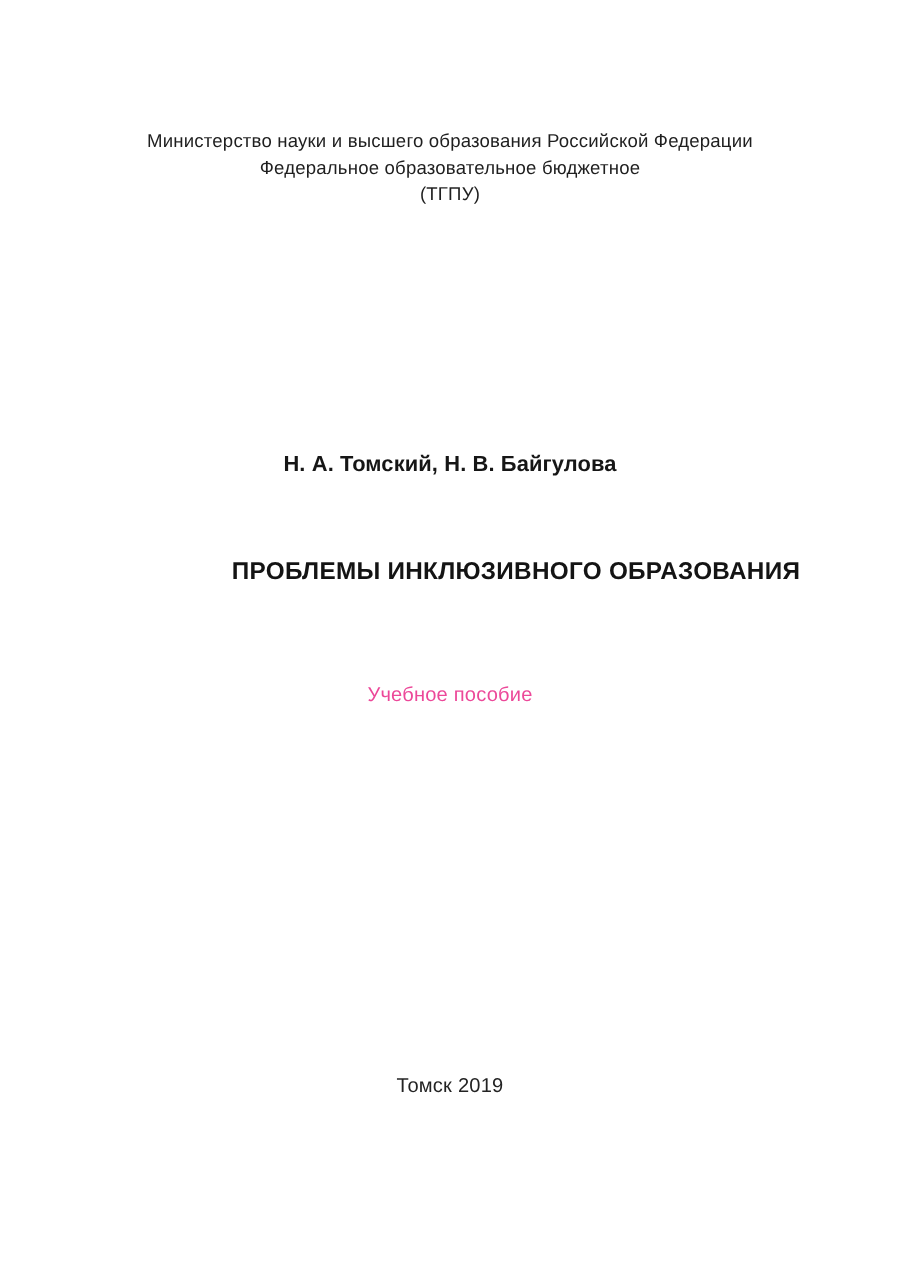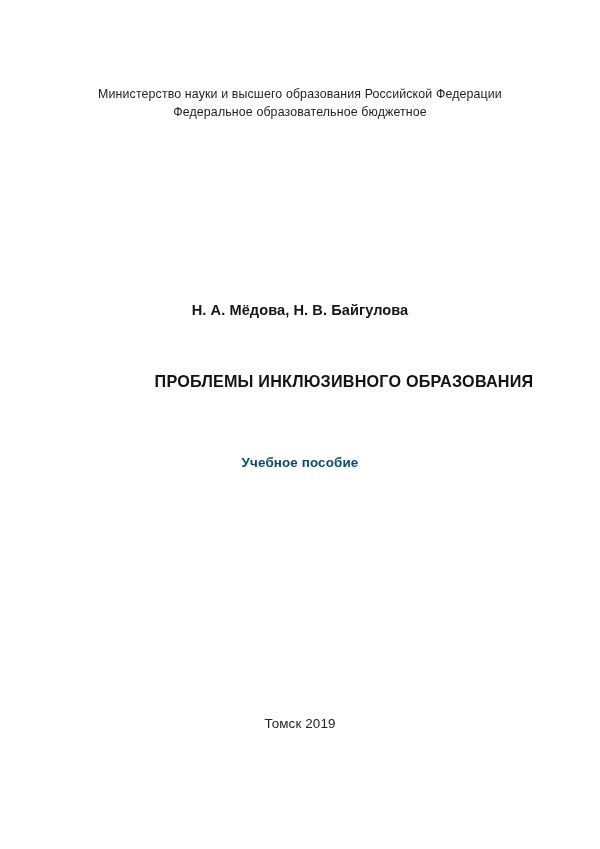--- a/index.html
+++ b/index.html
@@ -77,23 +77,23 @@
 
   
   .subtitle {
     position: absolute;
     top: 453px;
     left: 0;
     width: 600px;
     text-align: center;
     font-size: 13.4px;
     line-height: 19px;
-    font-weight: 700;
+    font-weight: 400;
     letter-spacing: 0.01em;
-    color: #0c4a6e;
+    color: #ec4899;
     white-space: nowrap;
   }
 
   
   .imprint-footer {
     position: absolute;
     top: 714px;
     left: 0;
     width: 600px;
     text-align: center;
@@ -106,23 +106,24 @@
   }
 </style>
 </head>
 <body>
 
 <div class="page">
 
   <div class="imprint">
     <span class="imprint-line">Министерство науки и высшего образования Российской Федерации</span>
     <span class="imprint-line">Федеральное образовательное бюджетное</span>
+    <span class="imprint-line">(ТГПУ)</span>
   </div>
 
-  <div class="authors">Н. А. Мёдова, Н. В. Байгулова</div>
+  <div class="authors">Н. А. Томский, Н. В. Байгулова</div>
 
   <h1 class="main-title">ПРОБЛЕМЫ ИНКЛЮЗИВНОГО ОБРАЗОВАНИЯ</h1>
 
   <div class="subtitle">Учебное пособие</div>
 
   <div class="imprint-footer">Томск 2019</div>
 
 </div>
 
 </body></html>

